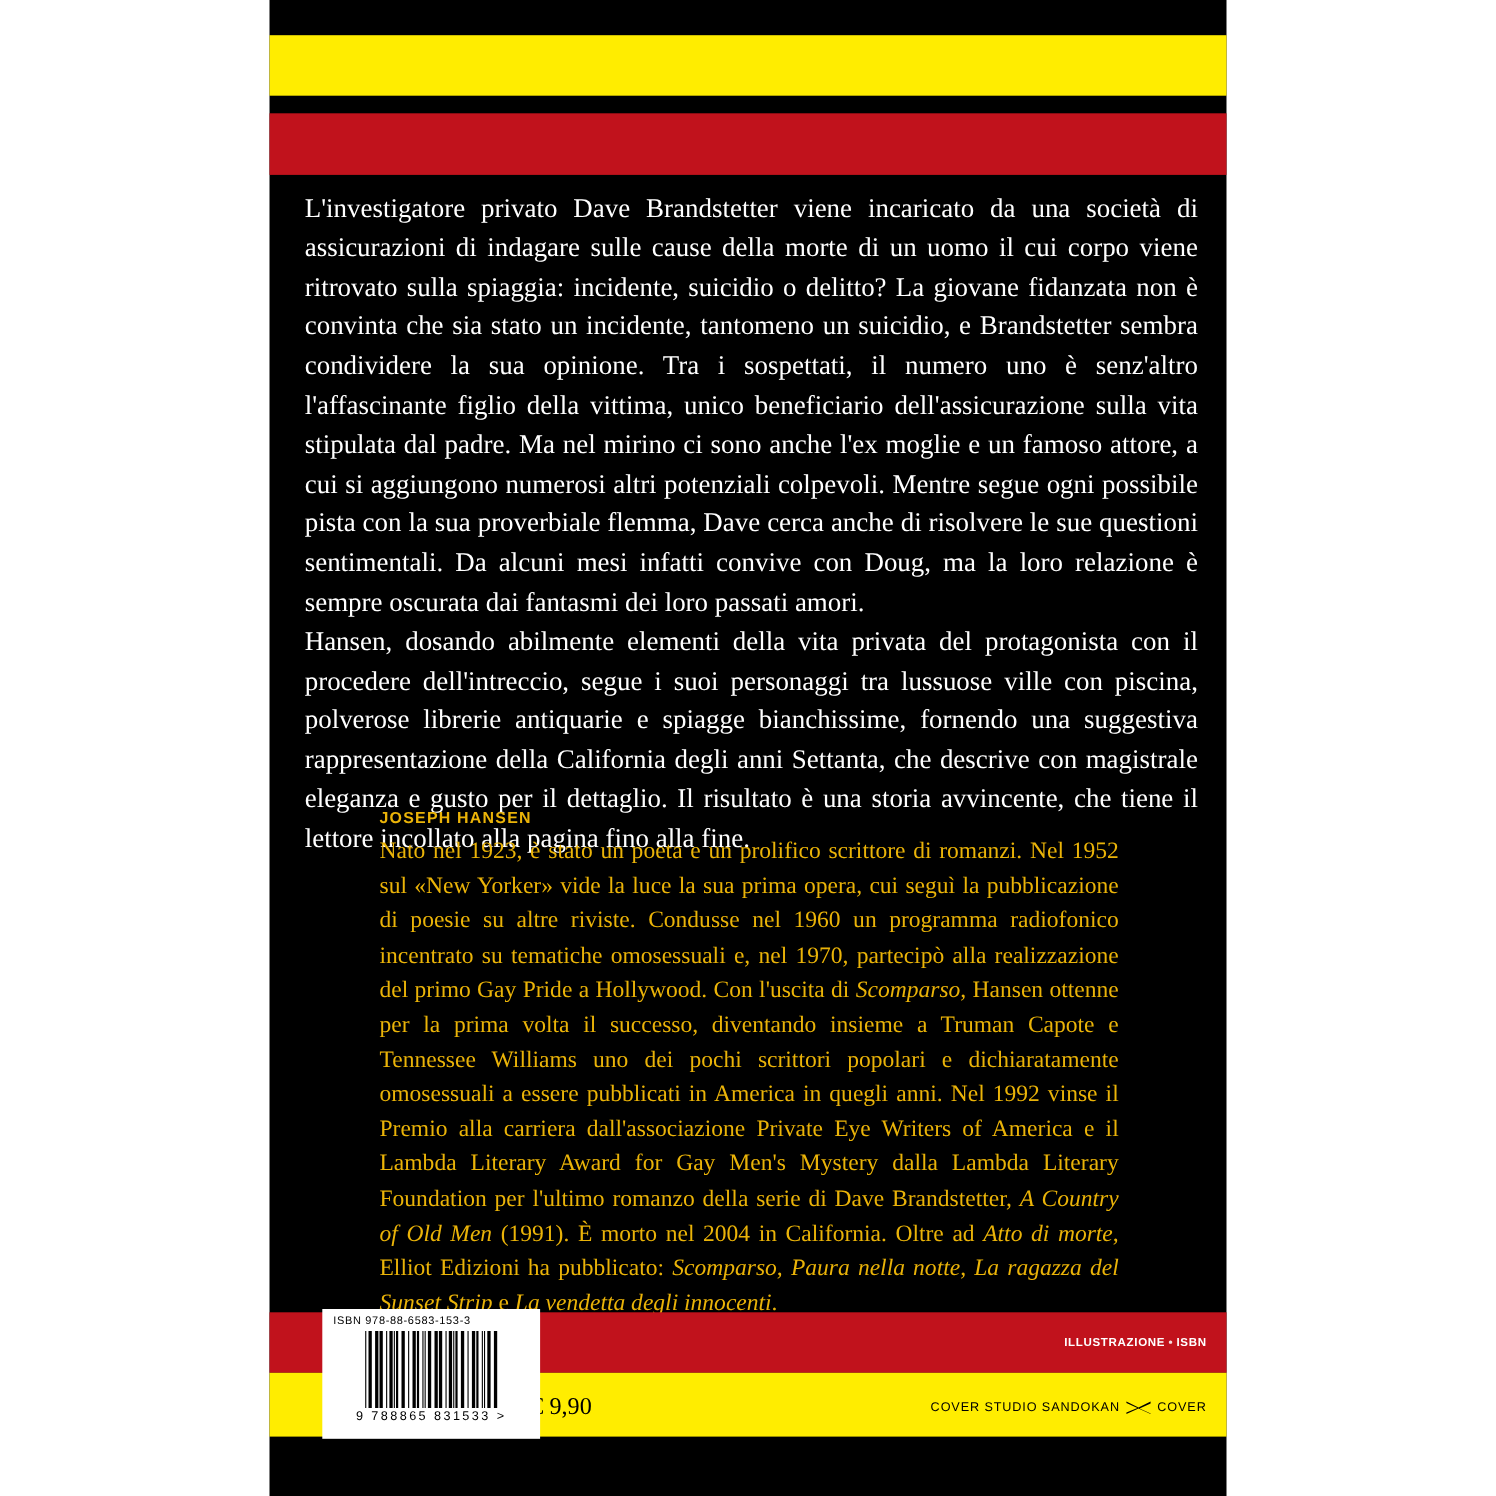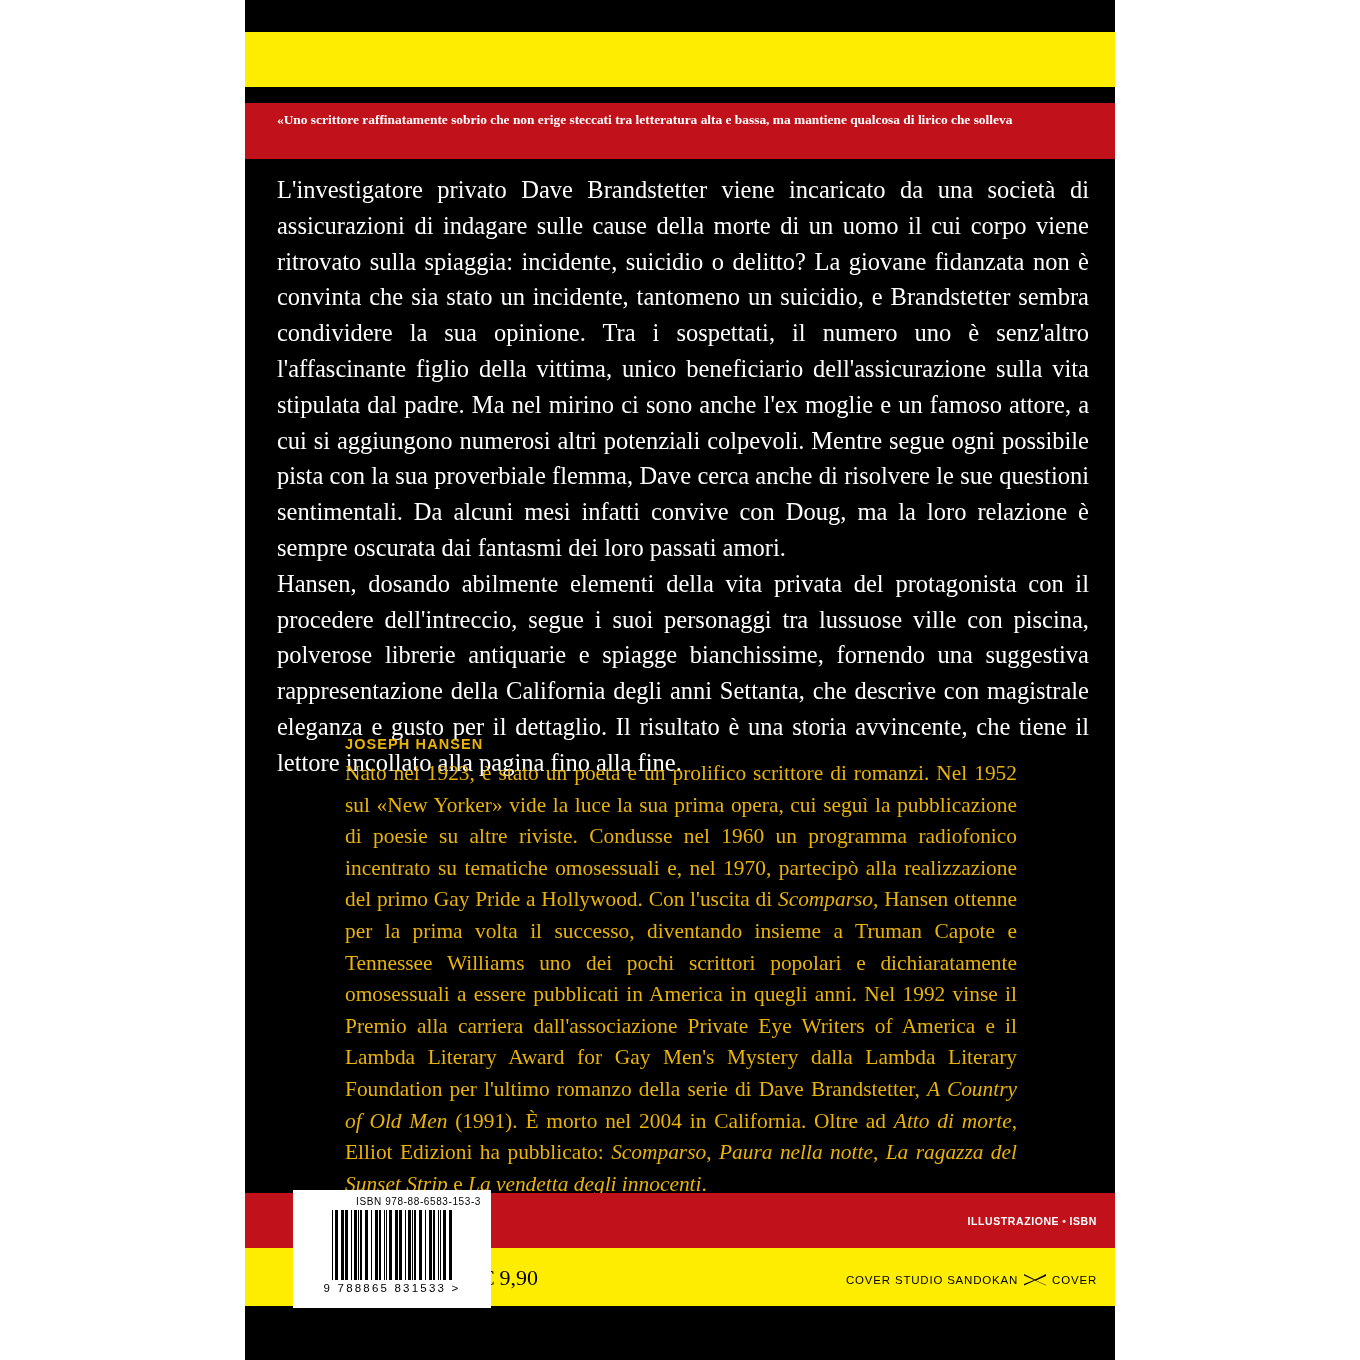--- a/index.html
+++ b/index.html
@@ -171,21 +171,21 @@
     height: 118px;
     background: #ffffff;
     box-sizing: border-box;
     padding: 6px 10px 4px 10px;
   }
   .isbn-text {
     font-family: "Liberation Sans", sans-serif;
     font-size: 10px;
     letter-spacing: 0.6px;
     color: #000000;
-    text-align: right;
+    text-align: left;
     margin-bottom: 3px;
   }
   .bars {
     height: 70px;
     display: flex;
     align-items: flex-end;
     gap: 0px;
     justify-content: center;
   }
   .bars i {
@@ -204,21 +204,20 @@
 </style>
 </head>
 <body>
 
 <div class="page">
   <div class="cover">
 
     <div class="top-yellow"></div>
 
     <div class="quote-band">
-      <div class="quote-line">«Uno scrittore raffinatamente sobrio che non erige steccati tra letteratura alta e bassa, ma mantiene qualcosa di lirico che solleva</div>
     </div>
 
     <div class="blurb">
       <p>L'investigatore privato Dave Brandstetter viene incaricato da una società di assicurazioni di indagare sulle cause della morte di un uomo il cui corpo viene ritrovato sulla spiaggia: incidente, suicidio o delitto? La giovane fidanzata non è convinta che sia stato un incidente, tantomeno un suicidio, e Brandstetter sembra condividere la sua opinione. Tra i sospettati, il numero uno è senz'altro l'affascinante figlio della vittima, unico beneficiario dell'assicurazione sulla vita stipulata dal padre. Ma nel mirino ci sono anche l'ex moglie e un famoso attore, a cui si aggiungono numerosi altri potenziali colpevoli. Mentre segue ogni possibile pista con la sua proverbiale flemma, Dave cerca anche di risolvere le sue questioni sentimentali. Da alcuni mesi infatti convive con Doug, ma la loro relazione è sempre oscurata dai fantasmi dei loro passati amori.</p>
       <p>Hansen, dosando abilmente elementi della vita privata del protagonista con il procedere dell'intreccio, segue i suoi personaggi tra lussuose ville con piscina, polverose librerie antiquarie e spiagge bianchissime, fornendo una suggestiva rappresentazione della California degli anni Settanta, che descrive con magistrale eleganza e gusto per il dettaglio. Il risultato è una storia avvincente, che tiene il lettore incollato alla pagina fino alla fine.</p>
     </div>
 
     <div class="bio">
       <div class="bio-name">JOSEPH HANSEN</div>
       <div class="bio-text">Nato nel 1923, è stato un poeta e un prolifico scrittore di romanzi. Nel 1952 sul «New Yorker» vide la luce la sua prima opera, cui seguì la pubblicazione di poesie su altre riviste. Condusse nel 1960 un programma radiofonico incentrato su tematiche omosessuali e, nel 1970, partecipò alla realizzazione del primo Gay Pride a Hollywood. Con l'uscita di <i>Scomparso</i>, Hansen ottenne per la prima volta il successo, diventando insieme a Truman Capote e Tennessee Williams uno dei pochi scrittori popolari e dichiaratamente omosessuali a essere pubblicati in America in quegli anni. Nel 1992 vinse il Premio alla carriera dall'associazione Private Eye Writers of America e il Lambda Literary Award for Gay Men's Mystery dalla Lambda Literary Foundation per l'ultimo romanzo della serie di Dave Brandstetter, <i>A Country of Old Men</i> (1991). È morto nel 2004 in California. Oltre ad <i>Atto di morte</i>, Elliot Edizioni ha pubblicato: <i>Scomparso</i>, <i>Paura nella notte</i>, <i>La ragazza del Sunset Strip</i> e <i>La vendetta degli innocenti</i>.</div>

